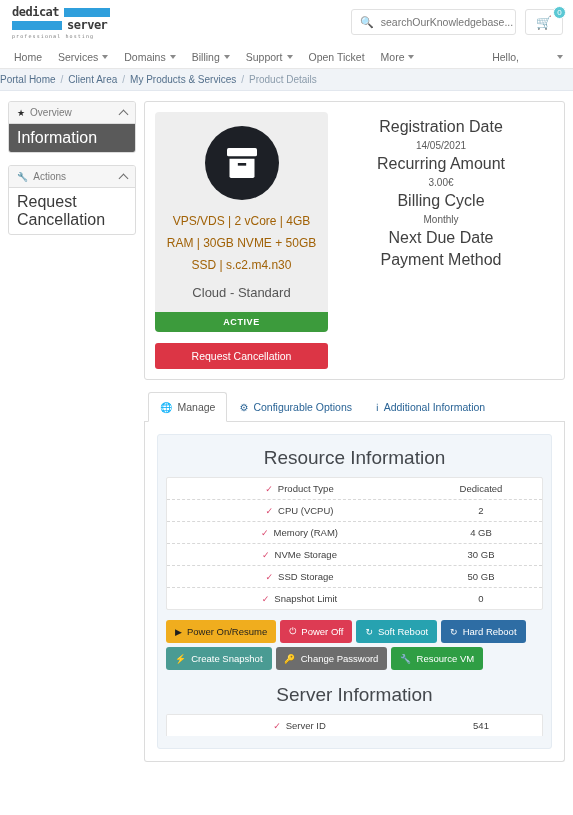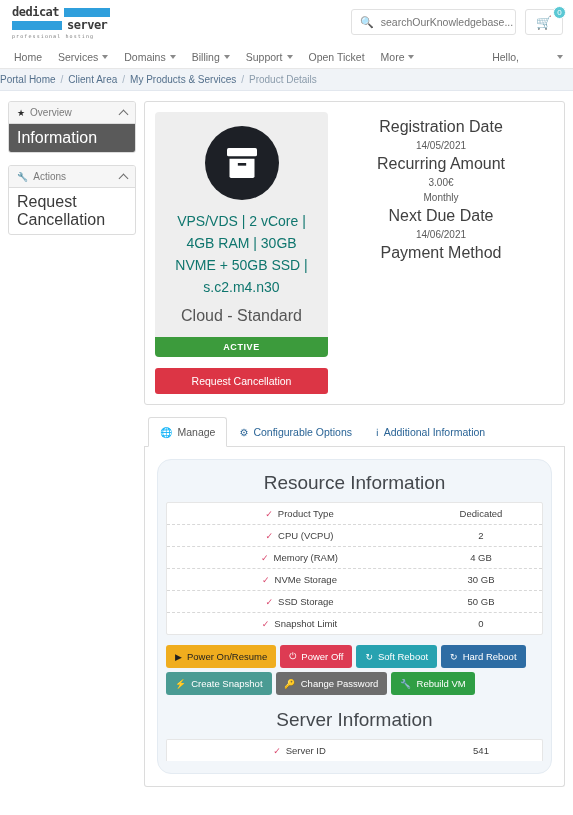--- a/index.html
+++ b/index.html
@@ -122,23 +122,23 @@
   .prodcard { width: 173px; flex: 0 0 173px; }
   .prodbox {
     background: #eeeeee; border-radius: 4px 4px 0 0;
     padding: 14px 10px 12px 10px; text-align: center;
   }
   .prodicon {
     width: 74px; height: 74px; border-radius: 50%; background: #1d2026;
     margin: 0 auto 10px auto; display: flex; align-items: center; justify-content: center;
   }
   .prodname {
-    font-size: 14px; line-height: 22px; color: #0f766e; font-weight: normal;
-  }
-  .prodsub { font-size: 16px; color: #555; margin-top: 9px; }
+    font-size: 12px; line-height: 22px; color: #a16207; font-weight: normal;
+  }
+  .prodsub { font-size: 13px; color: #555; margin-top: 9px; }
   .statusbar {
     background: #3c9b3c; color: #fff; font-size: 9px; font-weight: bold;
     letter-spacing: 0.6px; text-align: center; padding: 5px 8px;
     border-radius: 0 0 4px 4px;
   }
   .cancel-btn {
     display: block; width: 100%; margin-top: 11px;
     background: #dc3545; color: #fff; border: none; border-radius: 3px;
     padding: 7px 0; font-size: 10.5px; font-family: "Liberation Sans", sans-serif;
     cursor: pointer;
@@ -161,21 +161,21 @@
     border-radius: 3px 3px 0 0;
   }
   .tab .ticon { font-size: 10px; }
   .tab.active .ticon { color: #555; }
 
   .tabpane {
     border: 1px solid #dcdcdc; border-top: none; background: #fff;
     padding: 12px; border-radius: 0 0 3px 3px;
   }
   .inner {
-    background: #f2f6fa; border: 1px solid #e4ebf2; border-radius: 14px;
+    background: #f2f6fa; border: 1px solid #e4ebf2; border-radius: 3px;
     padding: 12px 8px;
   }
   .section-title {
     font-size: 19px; color: #44484d; text-align: center; font-weight: normal;
     margin-bottom: 8px;
   }
   .rtable { background: #fff; border: 1px solid #e6e6e6; border-radius: 2px; }
   .rrow {
     display: flex; align-items: center; padding: 5px 6px;
     border-bottom: 1px dashed #d8d8d8;
@@ -316,23 +316,23 @@
         </div>
         <div class="statusbar" style="background: rgb(60, 155, 60);">ACTIVE</div>
         <button class="cancel-btn" style="background: rgb(220, 53, 69);">Request Cancellation</button>
       </div>
 
       <div class="details">
         <div class="det-label">Registration Date</div>
         <div class="det-value">14/05/2021</div>
         <div class="det-label">Recurring Amount</div>
         <div class="det-value">3.00€</div>
+        <div class="det-label">Billing Cycle</div>
         <div class="det-value">Monthly</div>
         <div class="det-label">Next Due Date</div>
-        <div class="det-value">14/06/2021</div>
         <div class="det-label">Payment Method</div>
         <div class="det-value"></div>
       </div>
 
     </div>
 
     <div class="tabs">
       <div class="tab active">
         <span class="ticon">🌐</span>
         <span>Manage</span>
@@ -411,21 +411,21 @@
           <button class="abtn" style="background: rgb(74, 155, 147); color: rgb(255, 255, 255);">
             <span class="bicon">⚡</span>
             <span>Create Snapshot</span>
           </button>
           <button class="abtn" style="background: rgb(109, 109, 109); color: rgb(255, 255, 255);">
             <span class="bicon">🔑</span>
             <span>Change Password</span>
           </button>
           <button class="abtn" style="background: rgb(47, 158, 68); color: rgb(255, 255, 255);">
             <span class="bicon">🔧</span>
-            <span>Rebuild VM</span>
+            <span>Resource VM</span>
           </button>
         </div>
 
         <div class="section-title bottom-title">Server Information</div>
 
         <div class="srow">
           <div class="rrow">
             <div class="rlabel">
               <span class="chk">✓</span><span>Server ID</span>
             </div>

